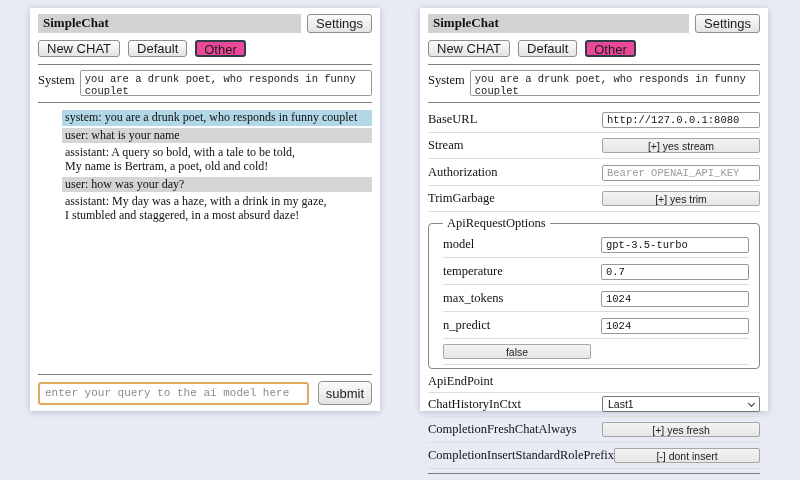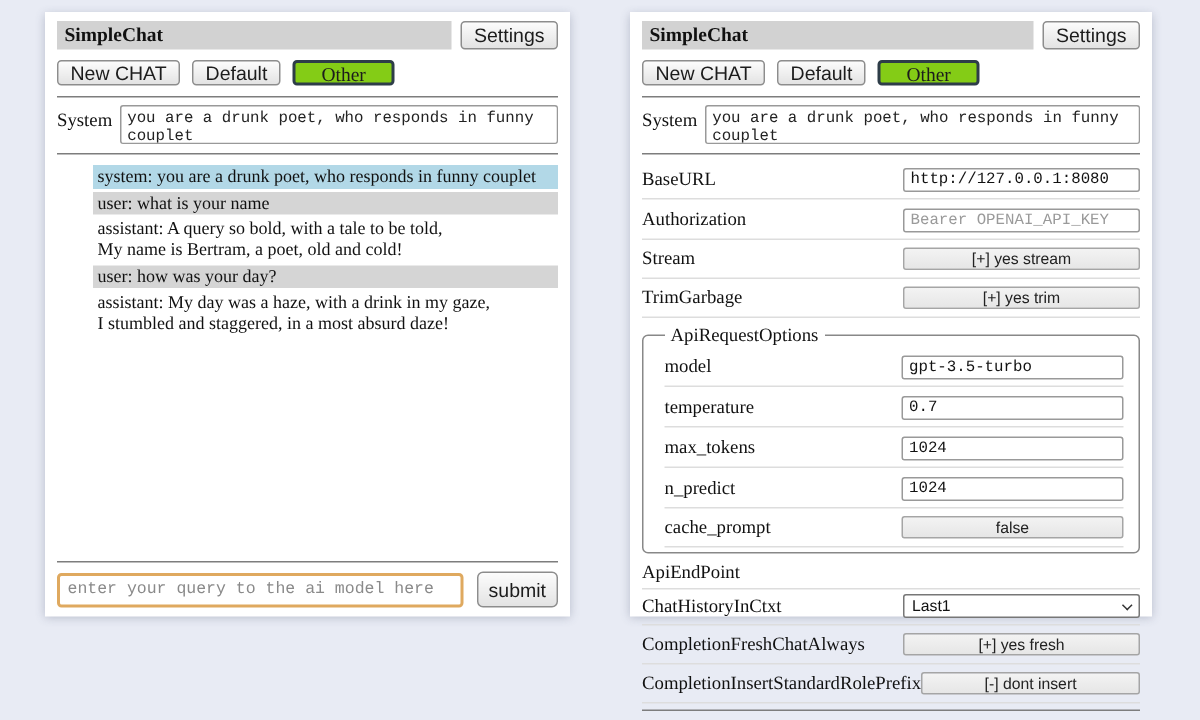--- a/index.html
+++ b/index.html
@@ -32,24 +32,23 @@
   .btn {
     font-family: "Liberation Sans", sans-serif;
     font-size: 13px; color: #1c1c1c;
     background: linear-gradient(#fcfcfc, #e3e3e3);
     border: 1px solid #8d8d8d; border-radius: 3px;
     padding: 1px 8px; cursor: pointer; white-space: nowrap;
   }
   .sessions-row { display: flex; gap: 8px; margin-top: 7px; }
   .session-btn { height: 17px; padding: 0 8px; }
   .session-btn.selected {
-    background: #84cc16;
+    background: #ec4899;
     border: 2px solid #2e3d48; border-radius: 3px;
-    padding: 0 17px;
-    font-family: Liberation Serif, serif;
+    padding: 0 7px;
   }
 
   hr.divider {
     border: none; border-top: 1px solid #7d7d7d;
     margin: 7px 0 4px 0; width: 100%;
   }
 
   
   .system-row { display: flex; gap: 5px; align-items: flex-start; margin: 1px 0 2px 0; }
   .system-label { font-size: 12.5px; color: #111; padding-top: 3px; }
@@ -203,30 +202,30 @@
     <hr class="divider" style="margin-top:4px; margin-bottom:2px;">
 
     <div class="settings-list">
 
       <div class="srow">
         <span class="slabel">BaseURL</span>
         <span class="ctlwrap"><input class="ctl" value="http://127.0.0.1:8080" style=""></span>
       </div>
 
       <div class="srow">
+        <span class="slabel">Stream</span>
+        <span class="ctlwrap"><button class="ctl">[+] yes stream</button></span>
+      </div>
+
+      <div class="srow">
         <span class="slabel">Authorization</span>
         <span class="ctlwrap"><input class="ctl" placeholder="Bearer OPENAI_API_KEY" style=""></span>
       </div>
 
       <div class="srow">
-        <span class="slabel">Stream</span>
-        <span class="ctlwrap"><button class="ctl">[+] yes stream</button></span>
-      </div>
-
-      <div class="srow">
         <span class="slabel">TrimGarbage</span>
         <span class="ctlwrap"><button class="ctl">[+] yes trim</button></span>
       </div>
 
       <fieldset class="fieldset-aro">
         <legend>ApiRequestOptions</legend>
 
         <div class="srow">
           <span class="slabel">model</span>
           <span class="ctlwrap"><input class="ctl" value="gpt-3.5-turbo" style=""></span>
@@ -241,21 +240,20 @@
           <span class="slabel">max_tokens</span>
           <span class="ctlwrap"><input class="ctl" value="1024" style=""></span>
         </div>
 
         <div class="srow">
           <span class="slabel">n_predict</span>
           <span class="ctlwrap"><input class="ctl" value="1024" style=""></span>
         </div>
 
         <div class="srow">
-          <span class="slabel">cache_prompt</span>
           <span class="ctlwrap"><button class="ctl">false</button></span>
         </div>
       </fieldset>
 
       <div class="srow">
         <span class="slabel">ApiEndPoint</span>
       </div>
 
       <div class="srow">
         <span class="slabel">ChatHistoryInCtxt</span>

